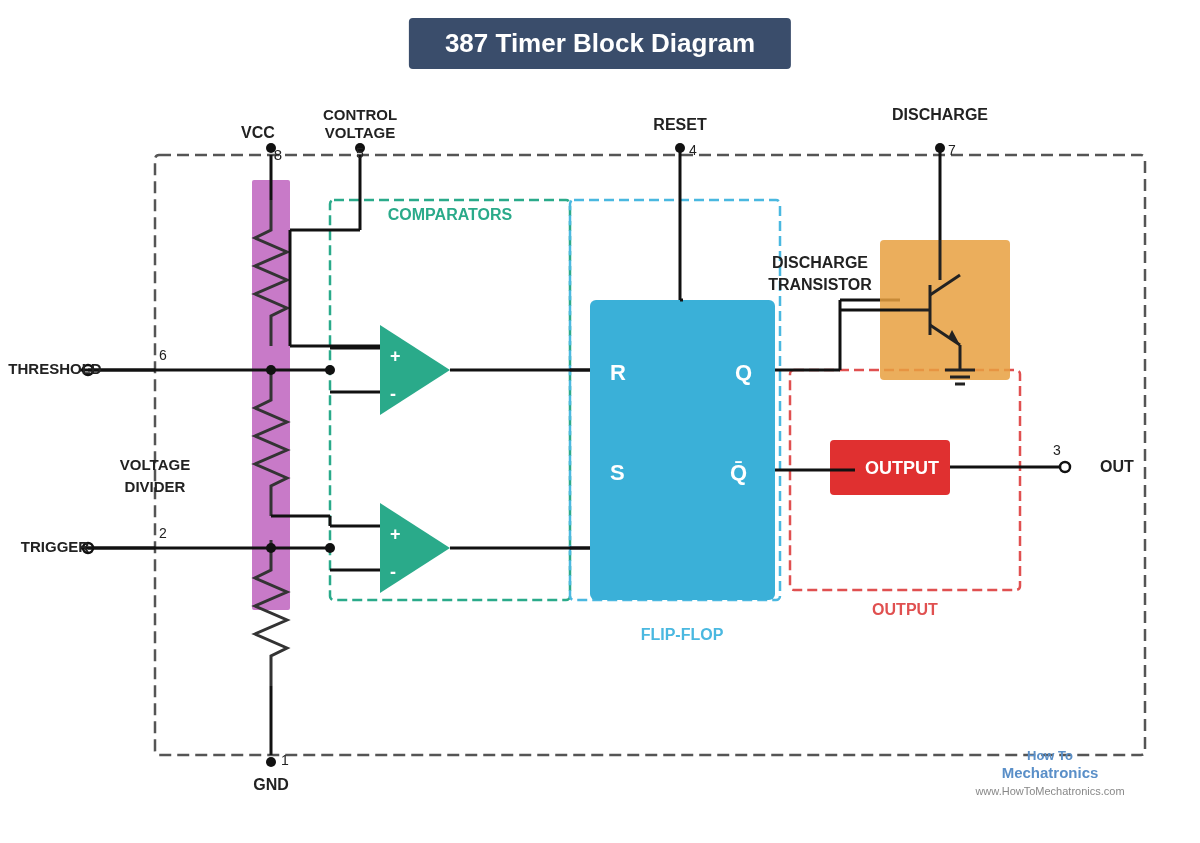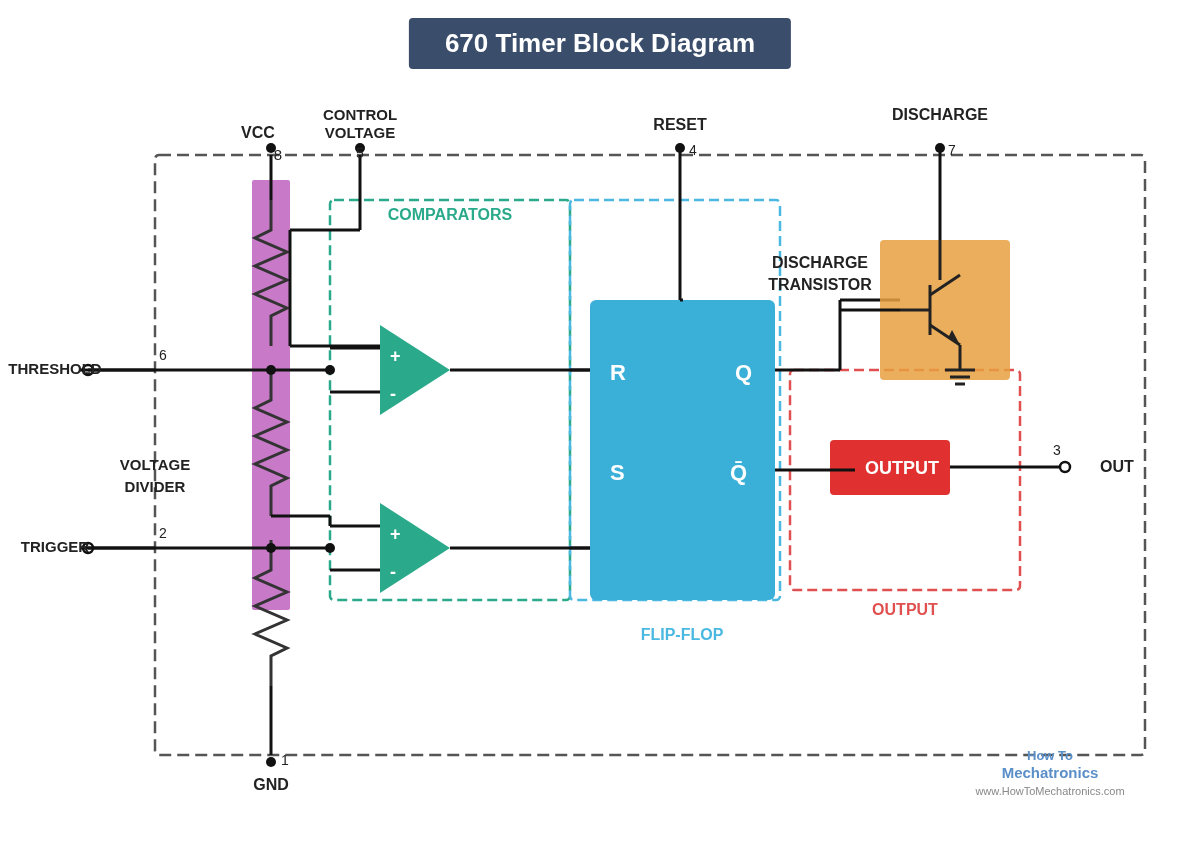--- a/index.html
+++ b/index.html
@@ -30,21 +30,21 @@
       position: absolute;
       top: 0;
       left: 0;
       width: 1200px;
       height: 843px;
     }
   </style>
 </head>
 <body>
 
-<div class="title-box">670 Timer Block Diagram</div>
+<div class="title-box">387 Timer Block Diagram</div>
 
 <svg id="diagram" viewBox="0 0 1200 843">
 
   <rect x="155" y="155" width="990" height="600" rx="4" ry="4" fill="none" stroke="#555" stroke-width="2.5" stroke-dasharray="12,6"></rect>
 
   <rect x="330" y="200" width="240" height="400" rx="4" ry="4" fill="none" stroke="#2aaa8a" stroke-width="2.5" stroke-dasharray="10,5"></rect>
 
   <rect x="570" y="200" width="210" height="400" rx="4" ry="4" fill="none" stroke="#4ab8e0" stroke-width="2.5" stroke-dasharray="10,5"></rect>
 
   <rect x="790" y="370" width="230" height="220" rx="4" ry="4" fill="none" stroke="#e05050" stroke-width="2.5" stroke-dasharray="10,5"></rect>

